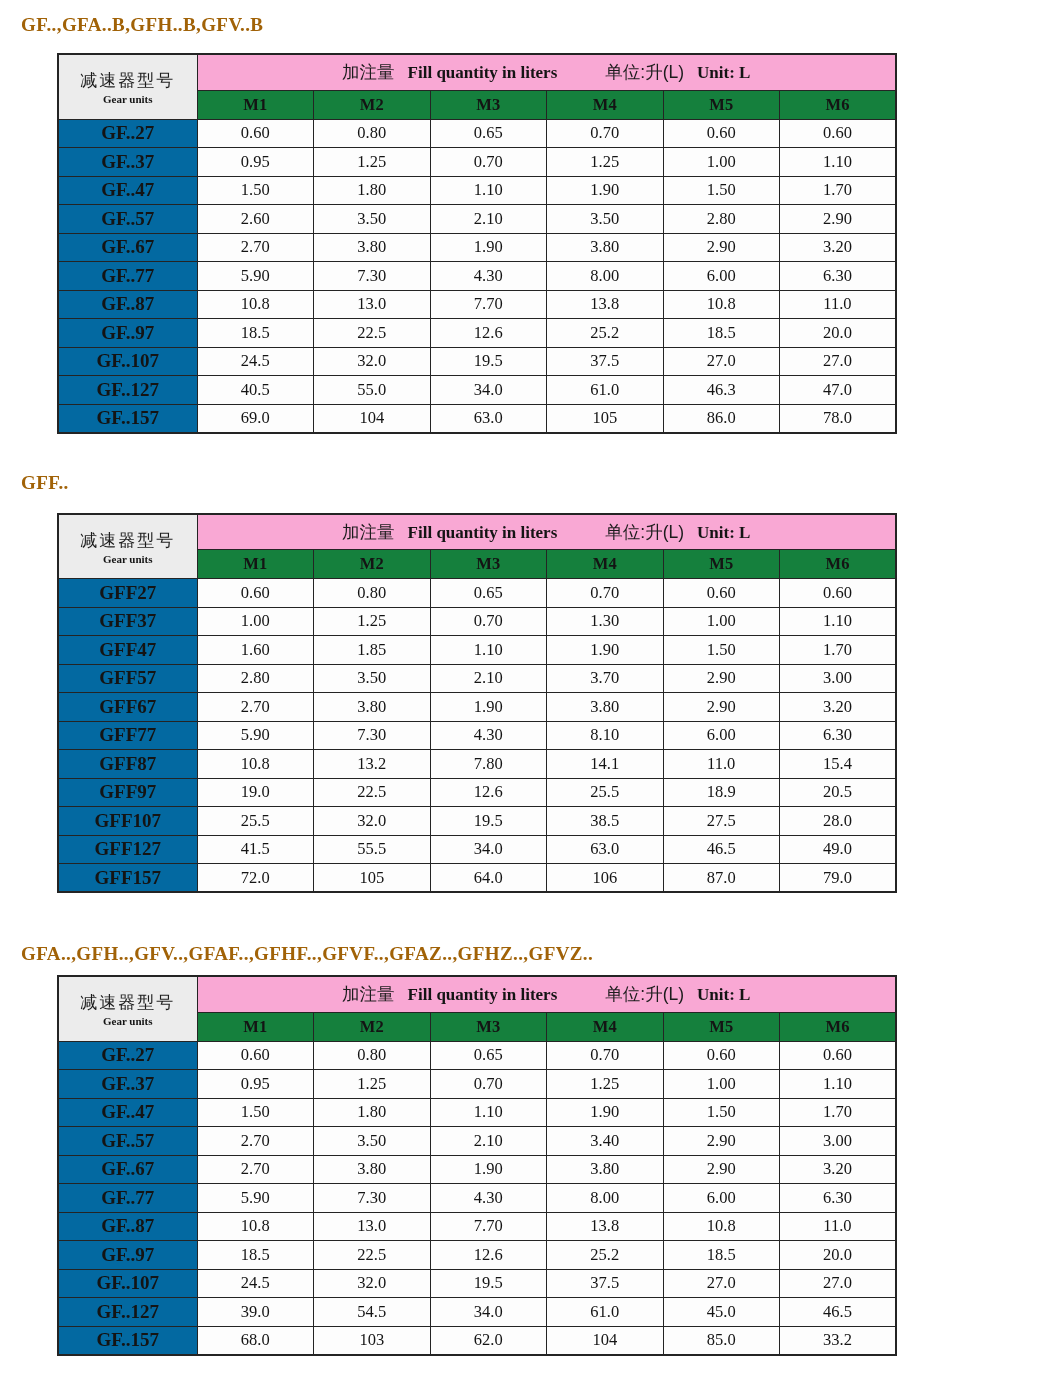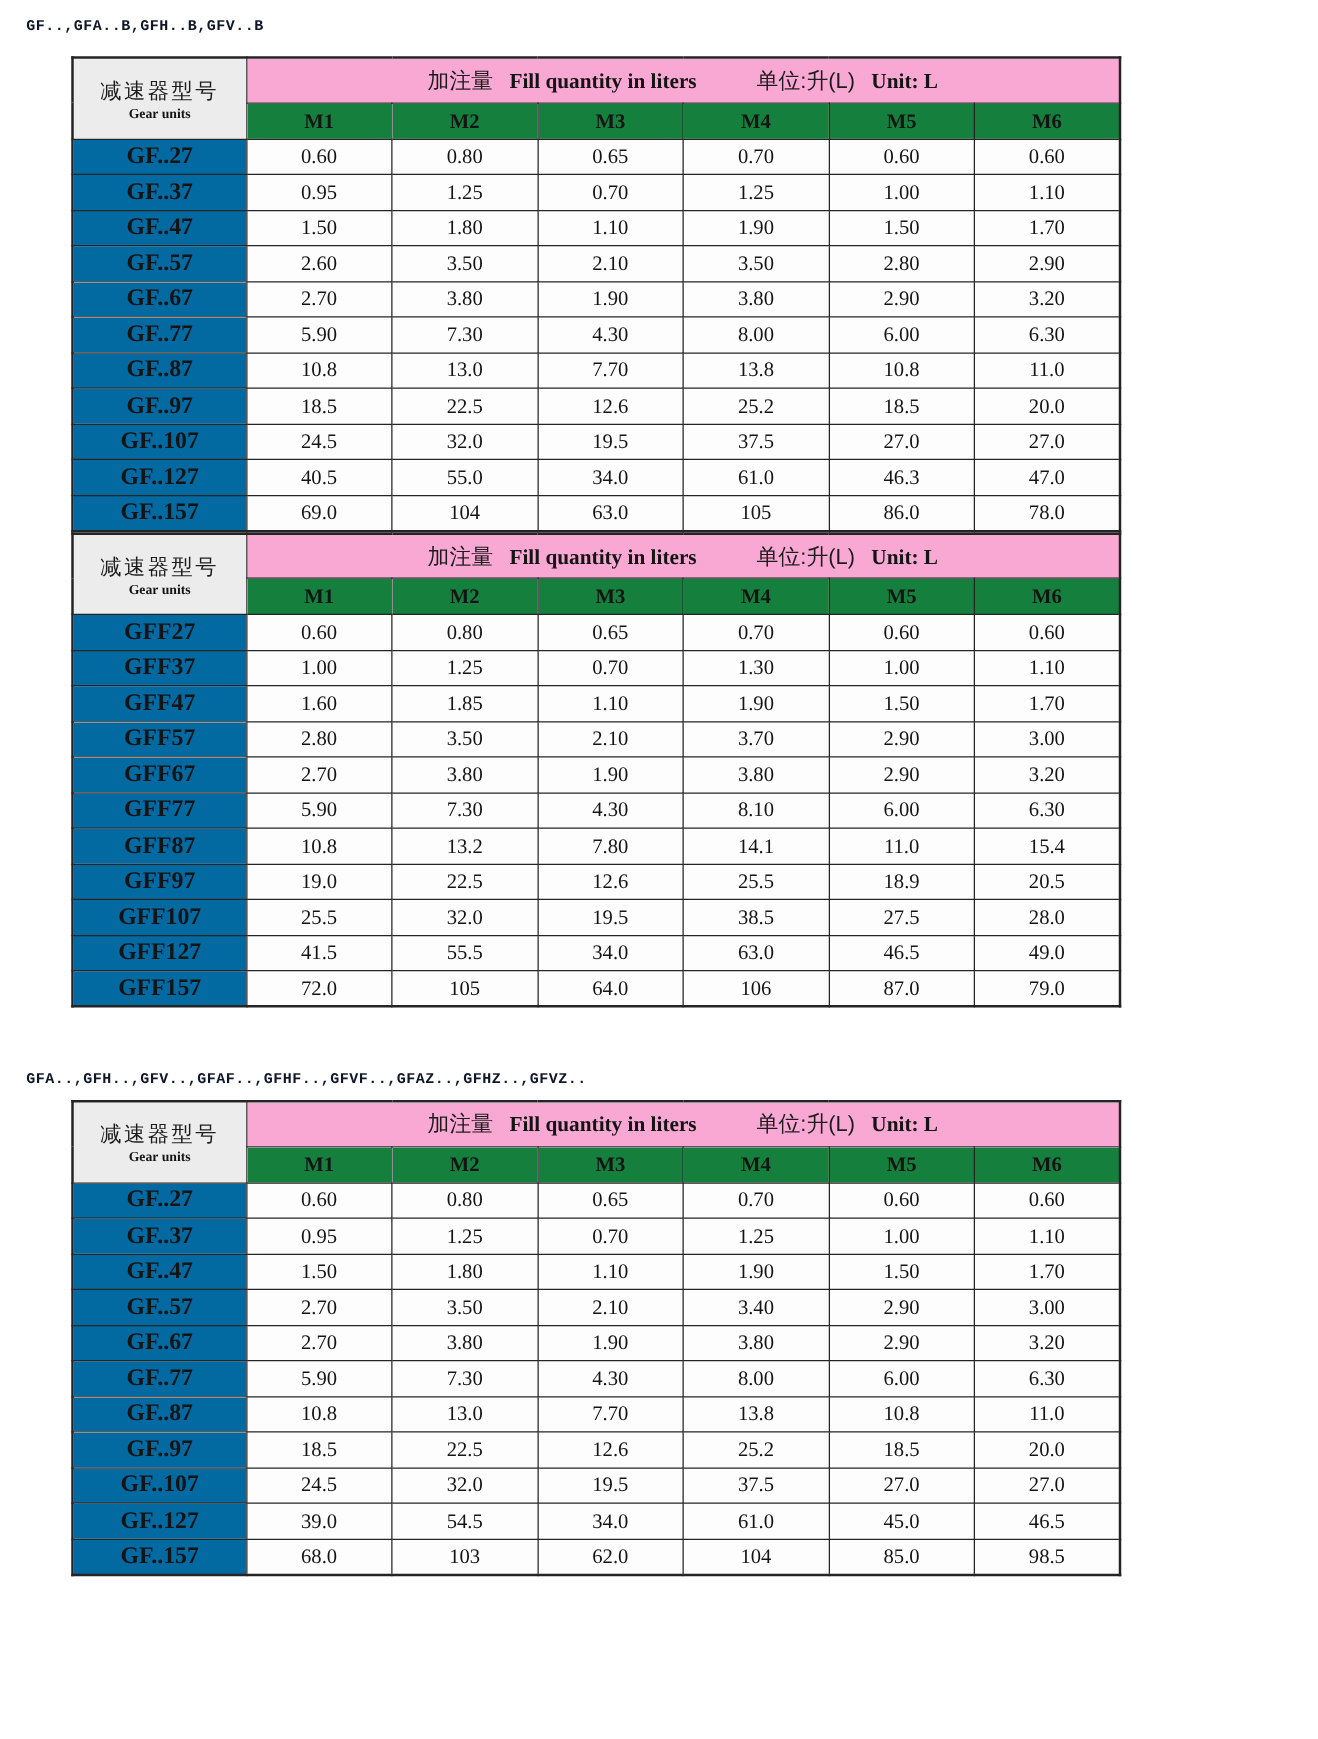--- a/index.html
+++ b/index.html
@@ -7,26 +7,26 @@
   body {
     width: 1054px;
     min-height: 1391px;
     color: #141414;
     font-family: "Liberation Serif", serif;
     position: relative;
   }
   .page { padding: 10px 0 22px 0; }
 
   .sec-title {
-    font-family: Liberation Mono, monospace;
+    font-family: Liberation Serif, serif;
     font-weight: bold;
-    font-size: 12px;
+    font-size: 19px;
     letter-spacing: 0.4px;
     margin-left: 21px;
-    color: #0f172a;
+    color: #a16207;
   }
   .sec1 .sec-title { margin-top: 4px; margin-bottom: 17px; }
   .sec2 .sec-title { margin-top: 38px; margin-bottom: 19px; }
   .sec3 .sec-title { margin-top: 50px; margin-bottom: 10px; }
 
   table.fill {
     border-collapse: collapse;
     table-layout: fixed;
     width: 840px;
     margin-left: 57px;
@@ -231,20 +231,21 @@
             <td class="val">63.0</td>
             <td class="val">105</td>
             <td class="val">86.0</td>
             <td class="val">78.0</td>
           </tr>
         </tbody>
       </table>
   </section>
 
   <section class="sec2">
+    <h2 class="sec-title">GFF..</h2>
     <table class="fill">
         <colgroup>
           <col class="c0">
           <col>
           <col>
           <col>
           <col>
           <col>
           <col>
         </colgroup>
@@ -489,19 +490,19 @@
             <td class="val">45.0</td>
             <td class="val">46.5</td>
           </tr>
           <tr>
             <td class="model">GF..157</td>
             <td class="val">68.0</td>
             <td class="val">103</td>
             <td class="val">62.0</td>
             <td class="val">104</td>
             <td class="val">85.0</td>
-            <td class="val">98.5</td>
+            <td class="val">33.2</td>
           </tr>
         </tbody>
       </table>
   </section>
 
 </div>
 
 </body></html>

